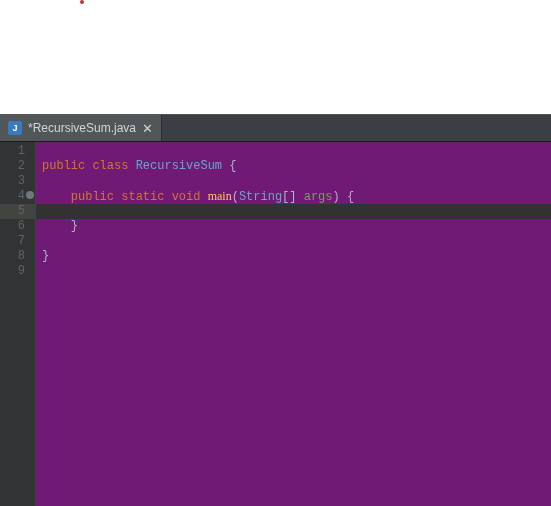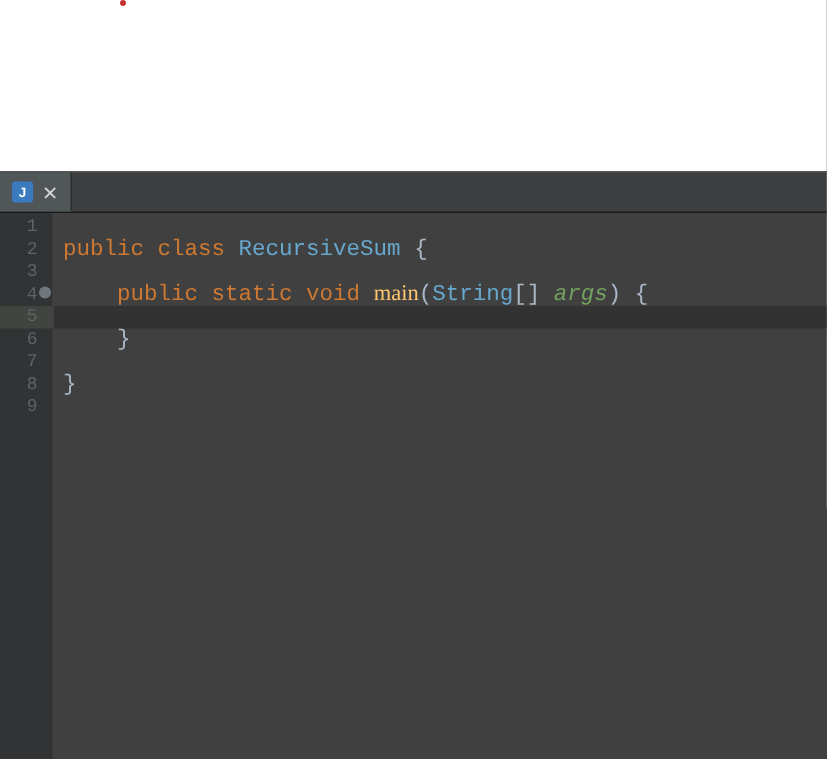--- a/index.html
+++ b/index.html
@@ -54,45 +54,46 @@
   }
   .gutter .ln { height: 15px; line-height: 15px; padding-right: 10px; position: relative; }
   .gutter .ln[data-current="true"] { background: #41443f; }
   .gutter .marker {
     position: absolute; right: 1px; top: 2px;
     width: 8px; height: 8px; border-radius: 50%;
     background: #71787d;
   }
   .code {
     flex: 1;
-    background: #404040;
+    background: #701a75;
     color: #a9b7c6;
-    font-size: 15px;
+    font-size: 12px;
     padding-top: 2px;
     line-height: 15px;
     white-space: pre;
     position: relative;
   }
   .code .row { height: 15px; padding-left: 6px; }
   .code .row[data-current="true"] { background: #323232; }
   .kw { color: #cc7832; }
   .cls { color: #66a7cd; }
   .method { color: #ffc66d; font-family: Liberation Serif, serif; }
   .punc { color: #a9b7c6; }
-  .args { color: #72a05e; font-style: italic; }
+  .args { color: #72a05e; }
 </style>
 </head>
 <body>
 
 <div class="red-dot"></div>
 
 <div class="editor-region">
   <div class="tab-bar">
     <div class="tab">
       <span class="file-icon">J</span>
+      <span>*RecursiveSum.java</span>
       <span class="close-icon">✕</span>
     </div>
   </div>
   <div class="editor-body">
     <div class="gutter" id="gutter">
         <div class="ln">1</div>
         <div class="ln">2</div>
         <div class="ln">3</div>
         <div class="ln">4<span class="marker"></span></div>
         <div class="ln" data-current="true">5</div>

